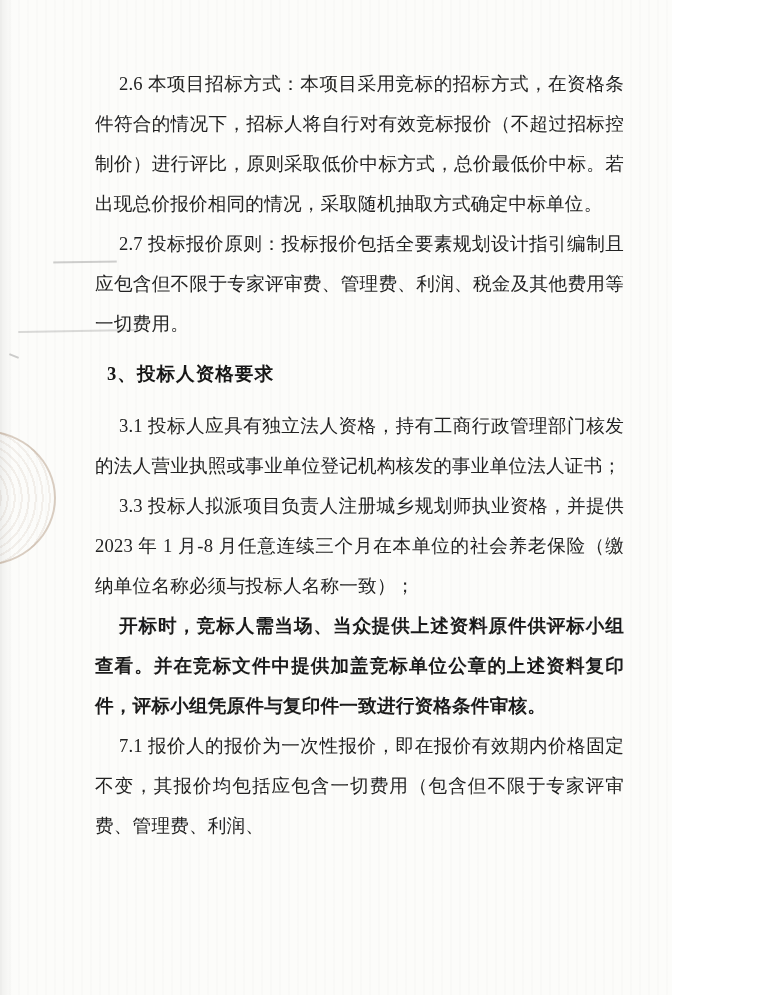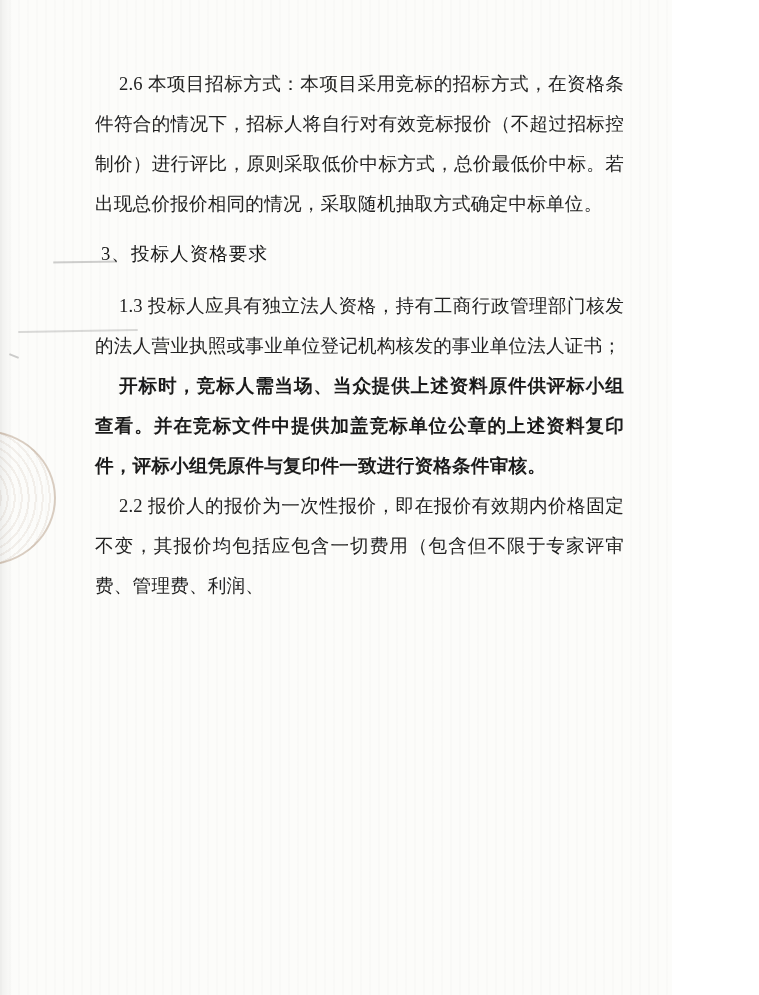--- a/index.html
+++ b/index.html
@@ -23,23 +23,23 @@
     top: 64px; left: 95px; right: 48px;
     font-size: 18.6px;
     line-height: 40px;
     color: #222;
     text-align: justify;
     letter-spacing: 0.2px;
   }
   .para { margin: 0; text-indent: 24px; }
   .para.body-bold { font-weight: bold; color: #1b1b1b; font-family: Liberation Serif, serif; }
   .para.heading {
-    font-weight: normal;
+    font-weight: bold;
     text-indent: 0;
-    margin: 10px 0 12px 6px;
+    margin: 10px 0 12px 12px;
     color: #171717;
     letter-spacing: 1px;
   }
   .artifact { position: absolute; pointer-events: none; }
   .smudge {
     height: 2px;
     background: rgba(95,95,95,0.30);
     border-radius: 2px;
     filter: blur(0.4px);
   }
@@ -61,24 +61,26 @@
         rgba(160,128,102,0.10) 0 2px, rgba(0,0,0,0) 2px 7px);
     filter: blur(0.5px);
   }
 </style>
 </head>
 <body>
 
 <div class="page">
   <div class="content" id="paragraphs">
       <p class="para body">2.6 本项目招标方式：本项目采用竞标的招标方式，在资格条件符合的情况下，招标人将自行对有效竞标报价（不超过招标控制价）进行评比，原则采取低价中标方式，总价最低价中标。若出现总价报价相同的情况，采取随机抽取方式确定中标单位。</p>
+      <p class="para body">2.7 投标报价原则：投标报价包括全要素规划设计指引编制且应包含但不限于专家评审费、管理费、利润、税金及其他费用等一切费用。</p>
       <p class="para heading">3、投标人资格要求</p>
-      <p class="para body">1.3 投标人应具有独立法人资格，持有工商行政管理部门核发的法人营业执照或事业单位登记机构核发的事业单位法人证书；</p>
+      <p class="para body">3.1 投标人应具有独立法人资格，持有工商行政管理部门核发的法人营业执照或事业单位登记机构核发的事业单位法人证书；</p>
+      <p class="para body">3.3 投标人拟派项目负责人注册城乡规划师执业资格，并提供 2023 年 1 月-8 月任意连续三个月在本单位的社会养老保险（缴纳单位名称必须与投标人名称一致）；</p>
       <p class="para body-bold">开标时，竞标人需当场、当众提供上述资料原件供评标小组查看。并在竞标文件中提供加盖竞标单位公章的上述资料复印件，评标小组凭原件与复印件一致进行资格条件审核。</p>
-      <p class="para body">2.2 报价人的报价为一次性报价，即在报价有效期内价格固定不变，其报价均包括应包含一切费用（包含但不限于专家评审费、管理费、利润、</p>
+      <p class="para body">7.1 报价人的报价为一次性报价，即在报价有效期内价格固定不变，其报价均包括应包含一切费用（包含但不限于专家评审费、管理费、利润、</p>
     </div>
 
   <div class="artifact smudge" id="smudge-a"></div>
   <div class="artifact smudge" id="smudge-b"></div>
   <div class="artifact smudge" id="smudge-c"></div>
   <div class="artifact speck"></div>
   <div class="artifact seal"></div>
 </div>
 
 </body></html>

